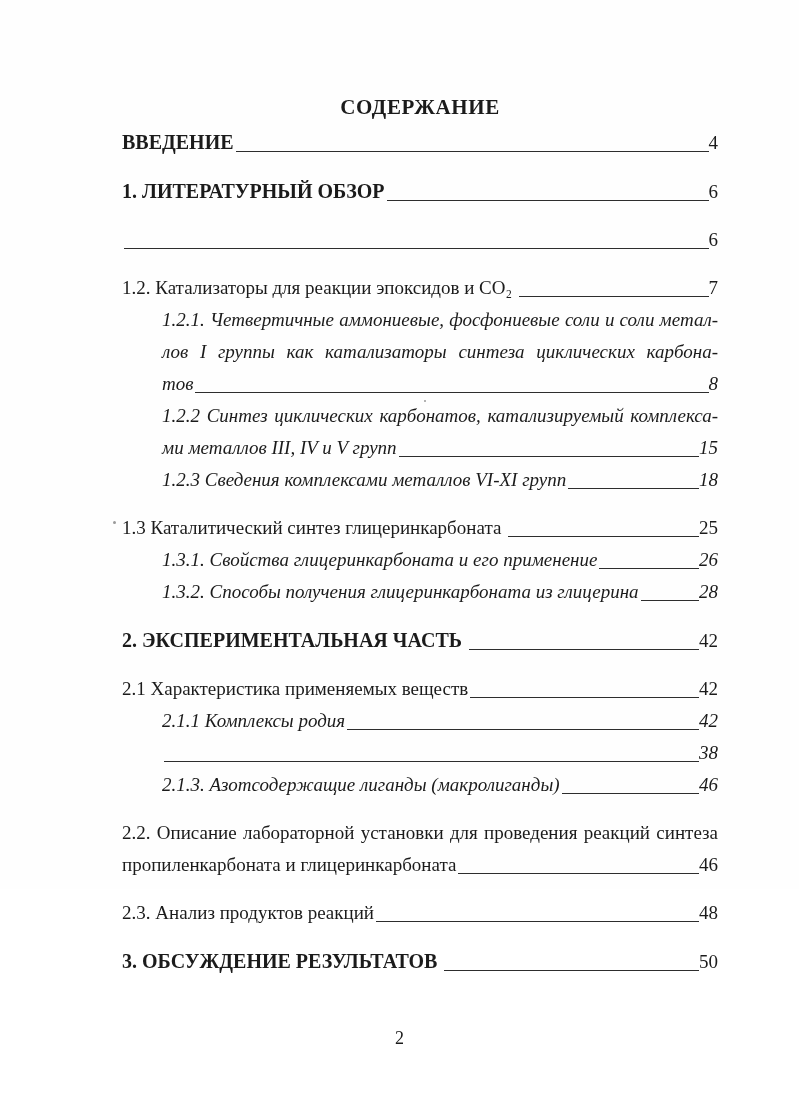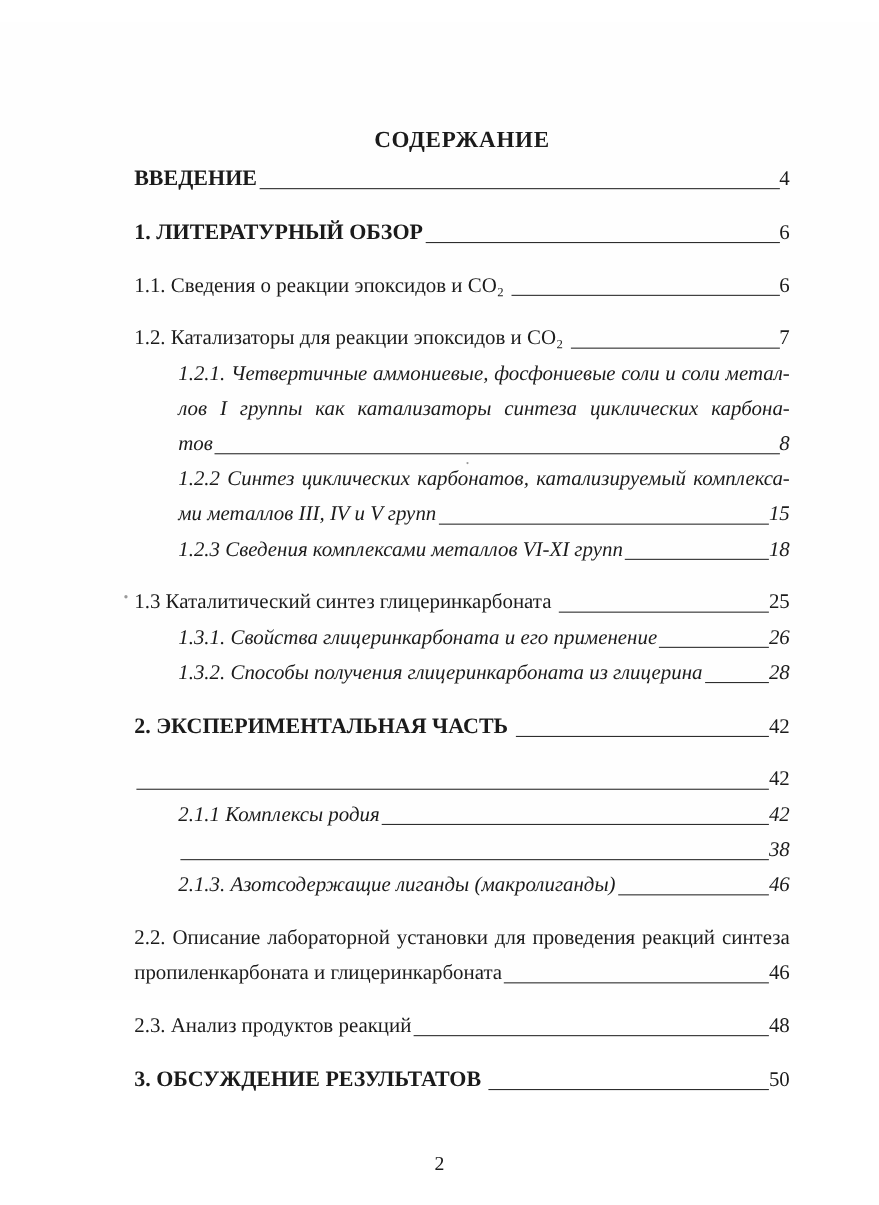--- a/index.html
+++ b/index.html
@@ -7,21 +7,20 @@
     width: 799px; height: 1095px;
     background: #ffffff;
     font-family: "Liberation Serif", "DejaVu Serif", serif;
     color: #1b1b1b;
     overflow: hidden;
   }
   .page {
     position: relative;
     width: 799px; height: 889px;
     background: #fefefe;
-    margin-top: 20px;
   }
   .content {
     position: absolute;
     left: 122px; top: 92px;
     width: 596px;
   }
   .doc-title {
     text-align: center;
     font-weight: bold;
     font-size: 21px;
@@ -92,21 +91,20 @@
     <div></div>
     <div class="entry-row">
       <span class="entry-title">1. ЛИТЕРАТУРНЫЙ ОБЗОР</span>
       <span class="leader"></span>
       <span class="entry-page">6</span>
     </div>
   </div>
         <div class="toc-entry level0">
     <div></div>
     <div class="entry-row">
-      <span class="entry-title">1.1. Сведения о реакции эпоксидов и CO₂ </span>
       <span class="leader"></span>
       <span class="entry-page">6</span>
     </div>
   </div>
         <div class="toc-entry level0">
     <div></div>
     <div class="entry-row">
       <span class="entry-title">1.2. Катализаторы для реакции эпоксидов и CO₂ </span>
       <span class="leader"></span>
       <span class="entry-page">7</span>
@@ -169,20 +167,21 @@
     <div></div>
     <div class="entry-row">
       <span class="entry-title">2. ЭКСПЕРИМЕНТАЛЬНАЯ ЧАСТЬ </span>
       <span class="leader"></span>
       <span class="entry-page">42</span>
     </div>
   </div>
         <div class="toc-entry level0">
     <div></div>
     <div class="entry-row">
+      <span class="entry-title">2.1 Характеристика применяемых веществ</span>
       <span class="leader"></span>
       <span class="entry-page">42</span>
     </div>
   </div>
         <div class="toc-entry level1">
     <div></div>
     <div class="entry-row">
       <span class="entry-title">2.1.1 Комплексы родия</span>
       <span class="leader"></span>
       <span class="entry-page">42</span>

